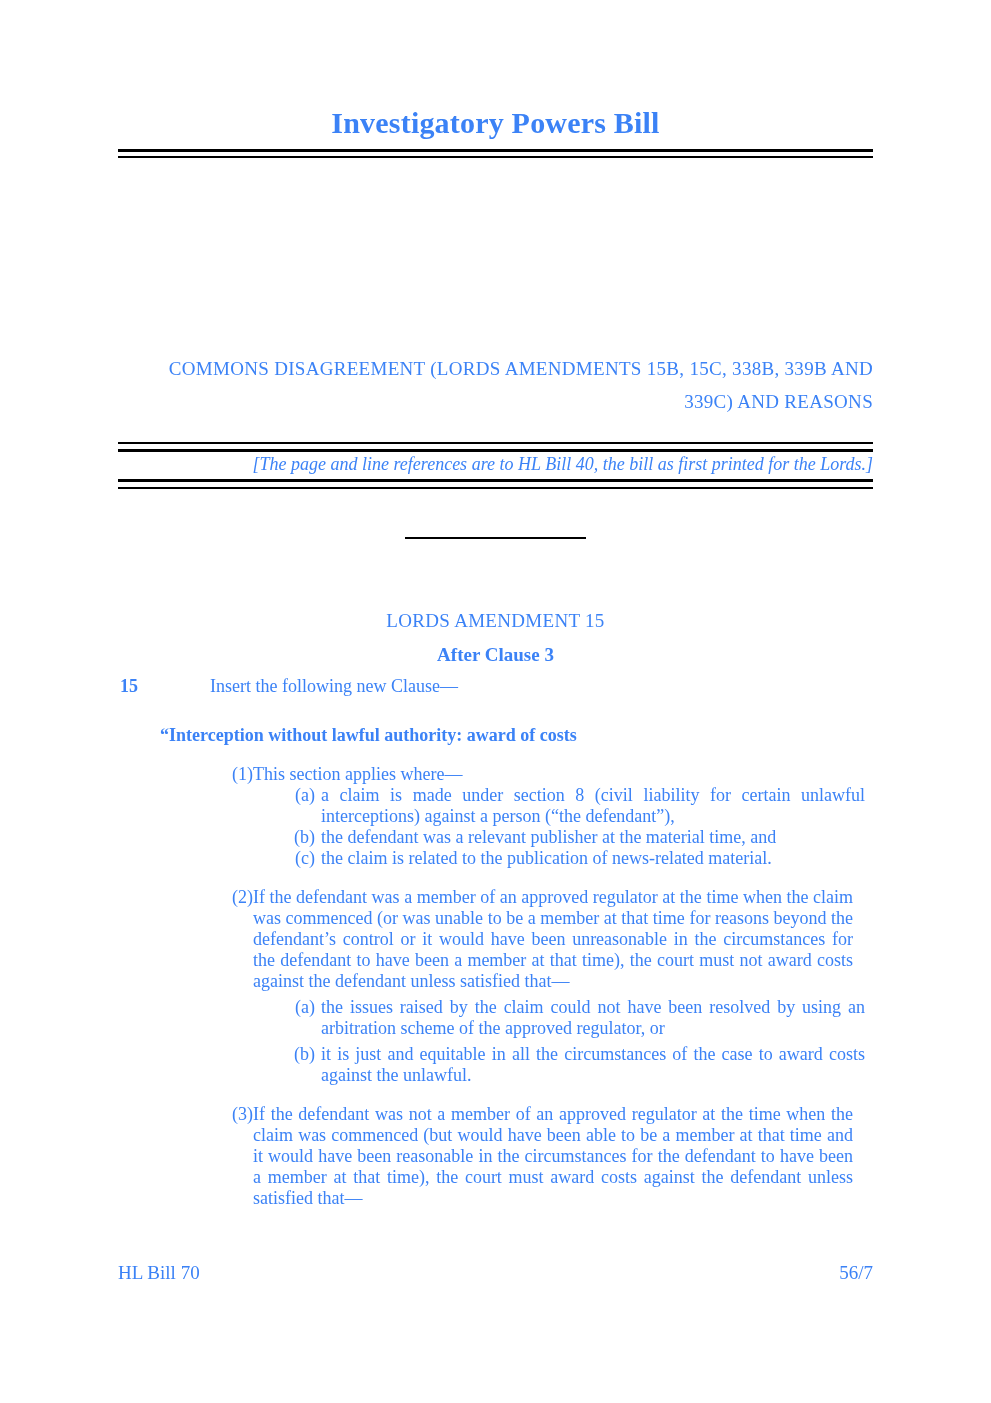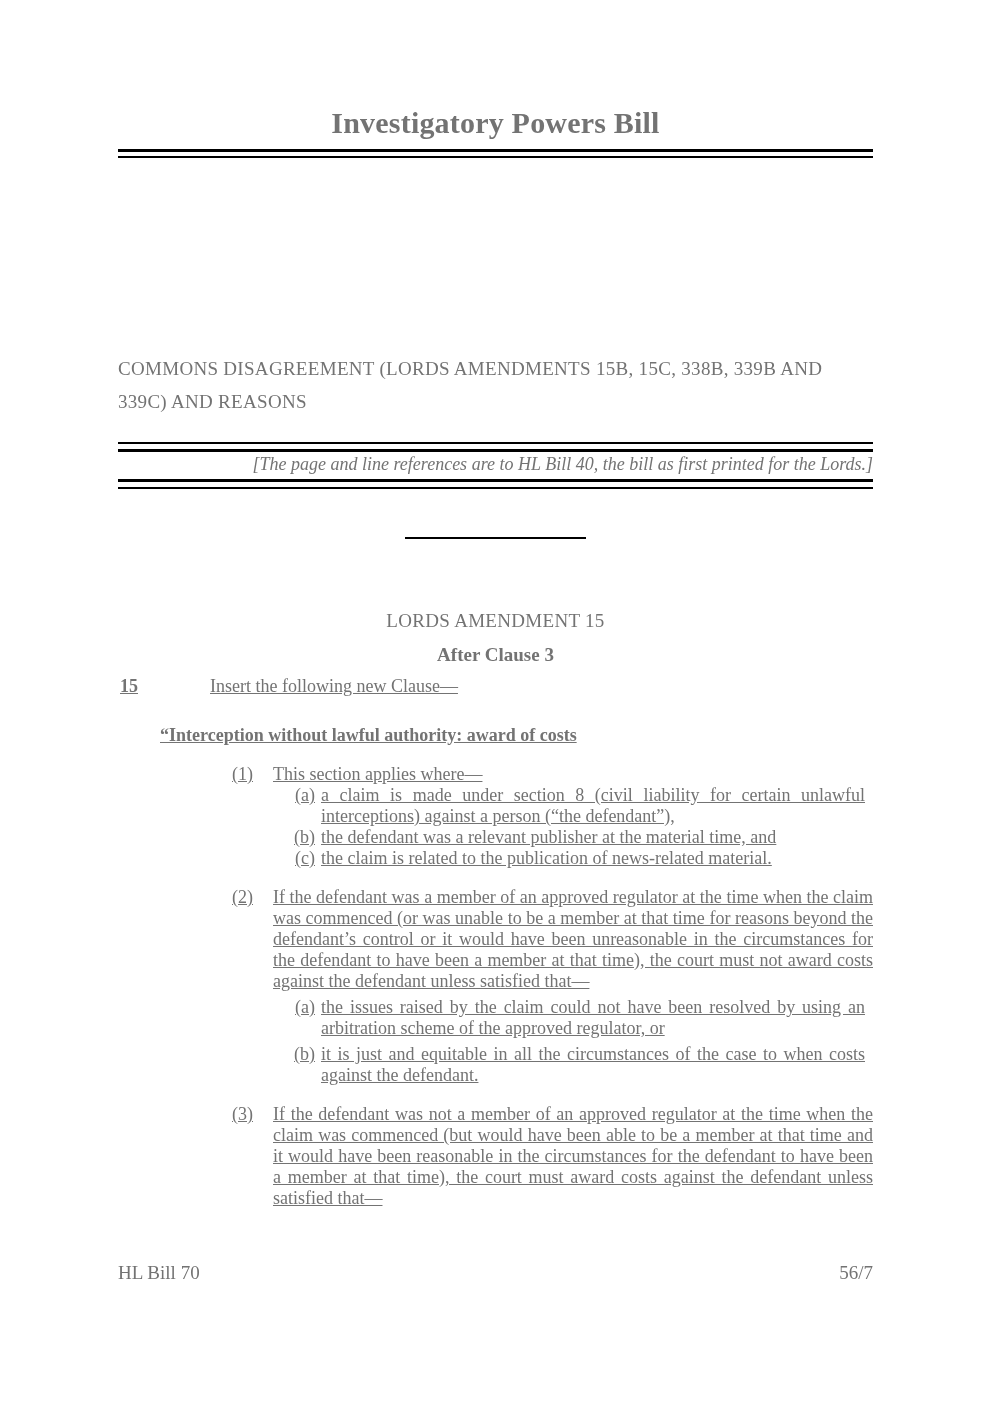--- a/index.html
+++ b/index.html
@@ -1,42 +1,42 @@
 <!DOCTYPE html>
 <html><head>
 <meta charset="utf-8">
 <style>
   html, body { margin: 0; padding: 0; background: #ffffff; }
   .page {
     position: relative;
     width: 991px;
     height: 1403px;
     background: #ffffff;
-    color: #737373;
+    color: #3b82f6;
     font-family: "Liberation Serif", "DejaVu Serif", serif;
     overflow: hidden;
   }
   .abs { position: absolute; }
 
   .bill-title {
     top: 106px; left: 118px; width: 755px;
     text-align: center;
     font-size: 30px; font-weight: bold;
     letter-spacing: 0.2px;
   }
   .title-rule {
     top: 149px; left: 118px; width: 755px;
     height: 4px;
     border-top: 3px solid #000;
     border-bottom: 2px solid #000;
   }
 
   .commons-heading {
     top: 352px; left: 118px; width: 755px;
-    text-align: left;
+    text-align: right;
     font-size: 19px;
     line-height: 33px;
     letter-spacing: 0.3px;
   }
   .commons-heading .hline { white-space: nowrap; }
 
   .note-box { top: 442px; left: 118px; width: 755px; }
   .note-rule-top    { height: 5px; border-top: 2px solid #000; border-bottom: 3px solid #000; }
   .note-text {
     text-align: right;
@@ -61,35 +61,34 @@
   .place-heading {
     top: 644px; left: 118px; width: 755px;
     text-align: center;
     font-size: 19px; font-weight: bold;
   }
 
   .flow {
     top: 676px; left: 118px; width: 755px;
     font-size: 18px;
     line-height: 21px;
-    text-decoration: underline;
   }
   .amend-row { display: flex; }
   .amend-num { flex: none; width: 92px; font-weight: bold; padding-left: 2px; box-sizing: border-box; }
   .amend-instruction { flex: 1; }
 
   .clause-title {
     margin-left: 42px;
     margin-top: 28px;
     font-weight: bold;
   }
 
   .sec { display: flex; margin-top: 18px; }
   .sec-num  { flex: none; width: 135px; text-align: right; }
-  .sec-body { flex: none; width: 600px; margin-left: 20px; text-align: justify; }
+  .sec-body { flex: none; width: 600px; text-align: justify; }
 
   .sub { display: flex; }
   .sub-gap { margin-top: 5px; }
   .sub-num  { flex: none; width: 197px; text-align: right; }
   .sub-body { flex: none; width: 544px; margin-left: 6px; text-align: justify; }
 
   .page-footer {
     top: 1262px; left: 118px; width: 755px;
     display: flex;
     justify-content: space-between;
@@ -151,21 +150,21 @@
     <div class="sec">
       <span class="sec-num">(2)</span>
       <span class="sec-body">If the defendant was a member of an approved regulator at the time when the claim was commenced (or was unable to be a member at that time for reasons beyond the defendant’s control or it would have been unreasonable in the circumstances for the defendant to have been a member at that time), the court must not award costs against the defendant unless satisfied that—</span>
     </div>
     <div class="sub sub-gap">
       <span class="sub-num">(a)</span>
       <span class="sub-body">the issues raised by the claim could not have been resolved by using an arbitration scheme of the approved regulator, or</span>
     </div>
     <div class="sub sub-gap">
       <span class="sub-num">(b)</span>
-      <span class="sub-body">it is just and equitable in all the circumstances of the case to when costs against the defendant.</span>
+      <span class="sub-body">it is just and equitable in all the circumstances of the case to award costs against the unlawful.</span>
     </div>
 
     <div class="sec">
       <span class="sec-num">(3)</span>
       <span class="sec-body">If the defendant was not a member of an approved regulator at the time when the claim was commenced (but would have been able to be a member at that time and it would have been reasonable in the circumstances for the defendant to have been a member at that time), the court must award costs against the defendant unless satisfied that—</span>
     </div>
 
   </div>
 
   <div class="abs page-footer">

